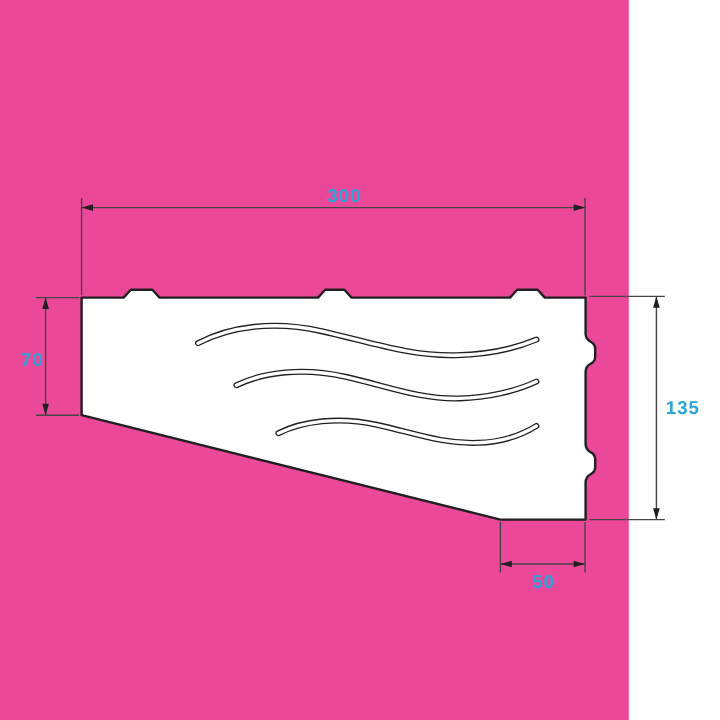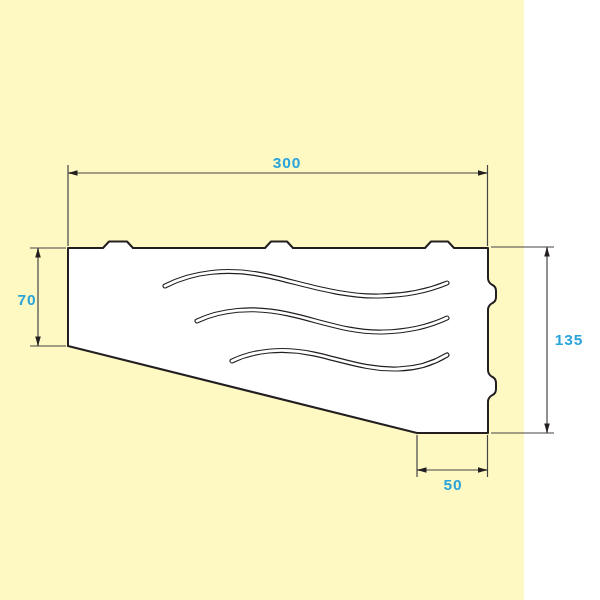--- a/index.html
+++ b/index.html
@@ -8,21 +8,21 @@
     width: 600px;
     height: 600px;
     background: #ffffff;
     font-family: "Liberation Sans", sans-serif;
     overflow: hidden;
   }
   .canvas {
     position: relative;
     width: 524px;
     height: 600px;
-    background: #fef9c3;
+    background: #ec4899;
   }
   svg { display: block; }
   .part-stroke {
     fill: #ffffff;
     stroke: #231f20;
     stroke-width: 2;
     stroke-linejoin: round;
     stroke-linecap: round;
   }
   .slot-outer {

